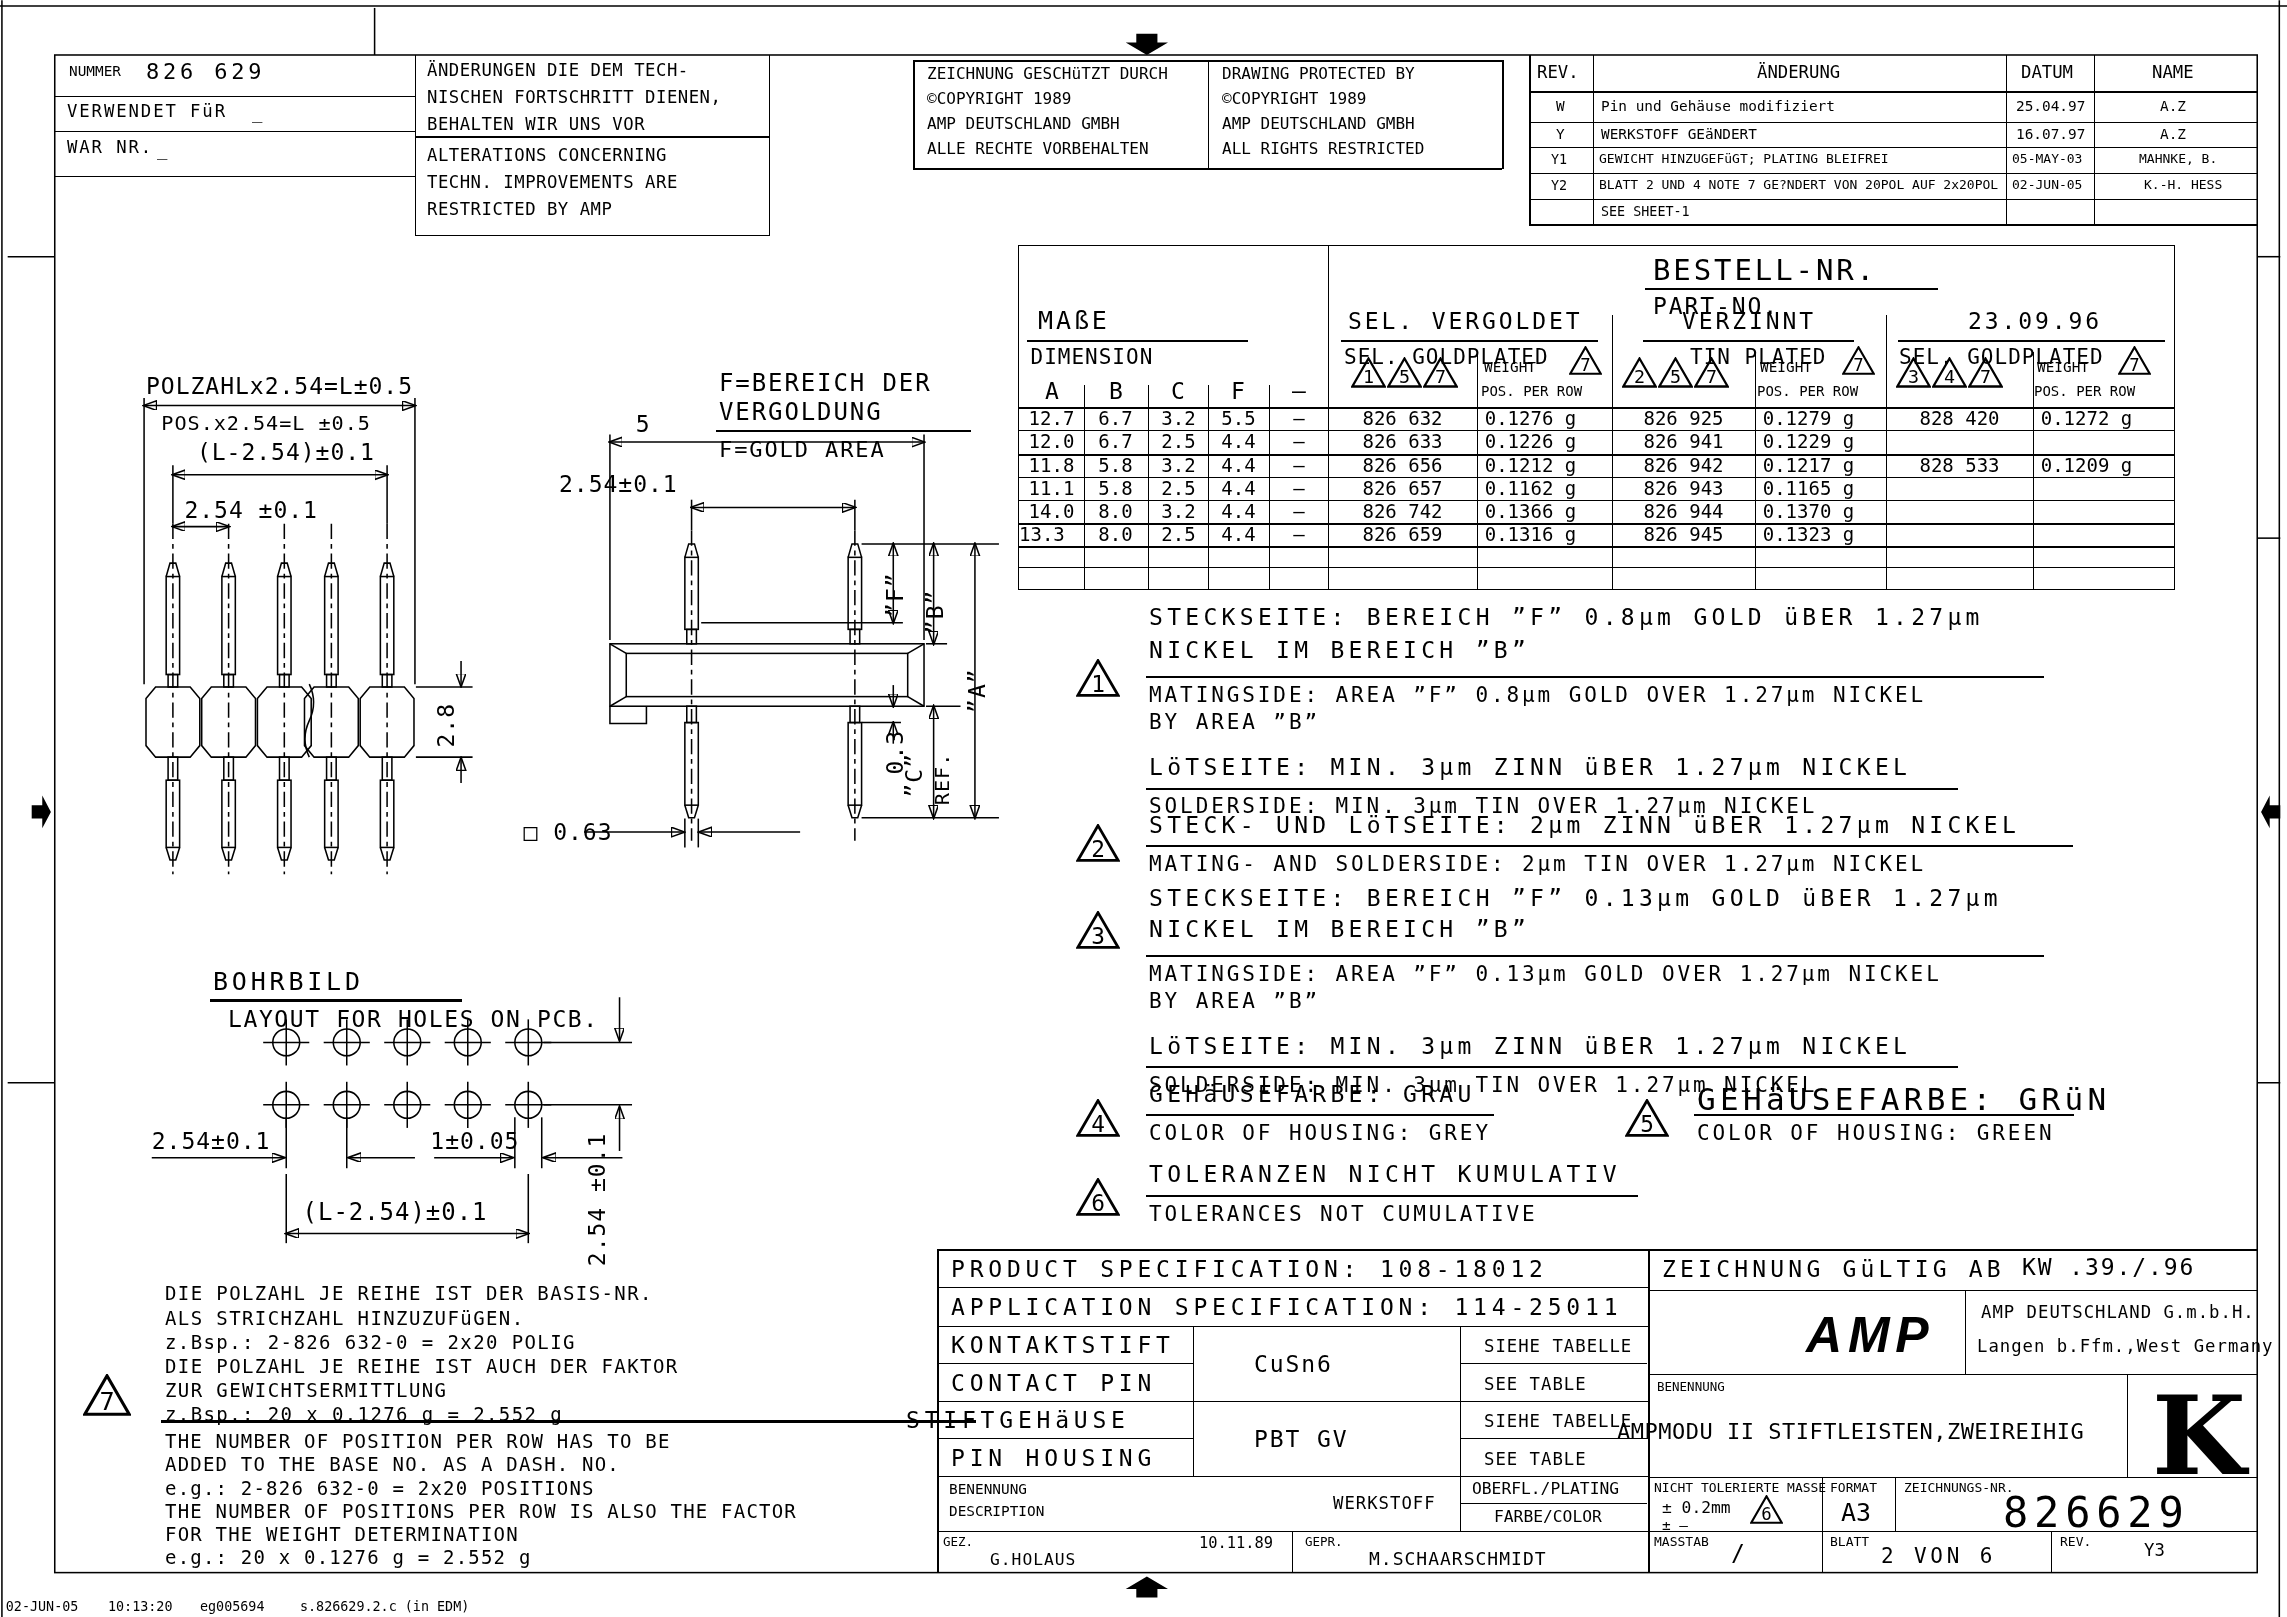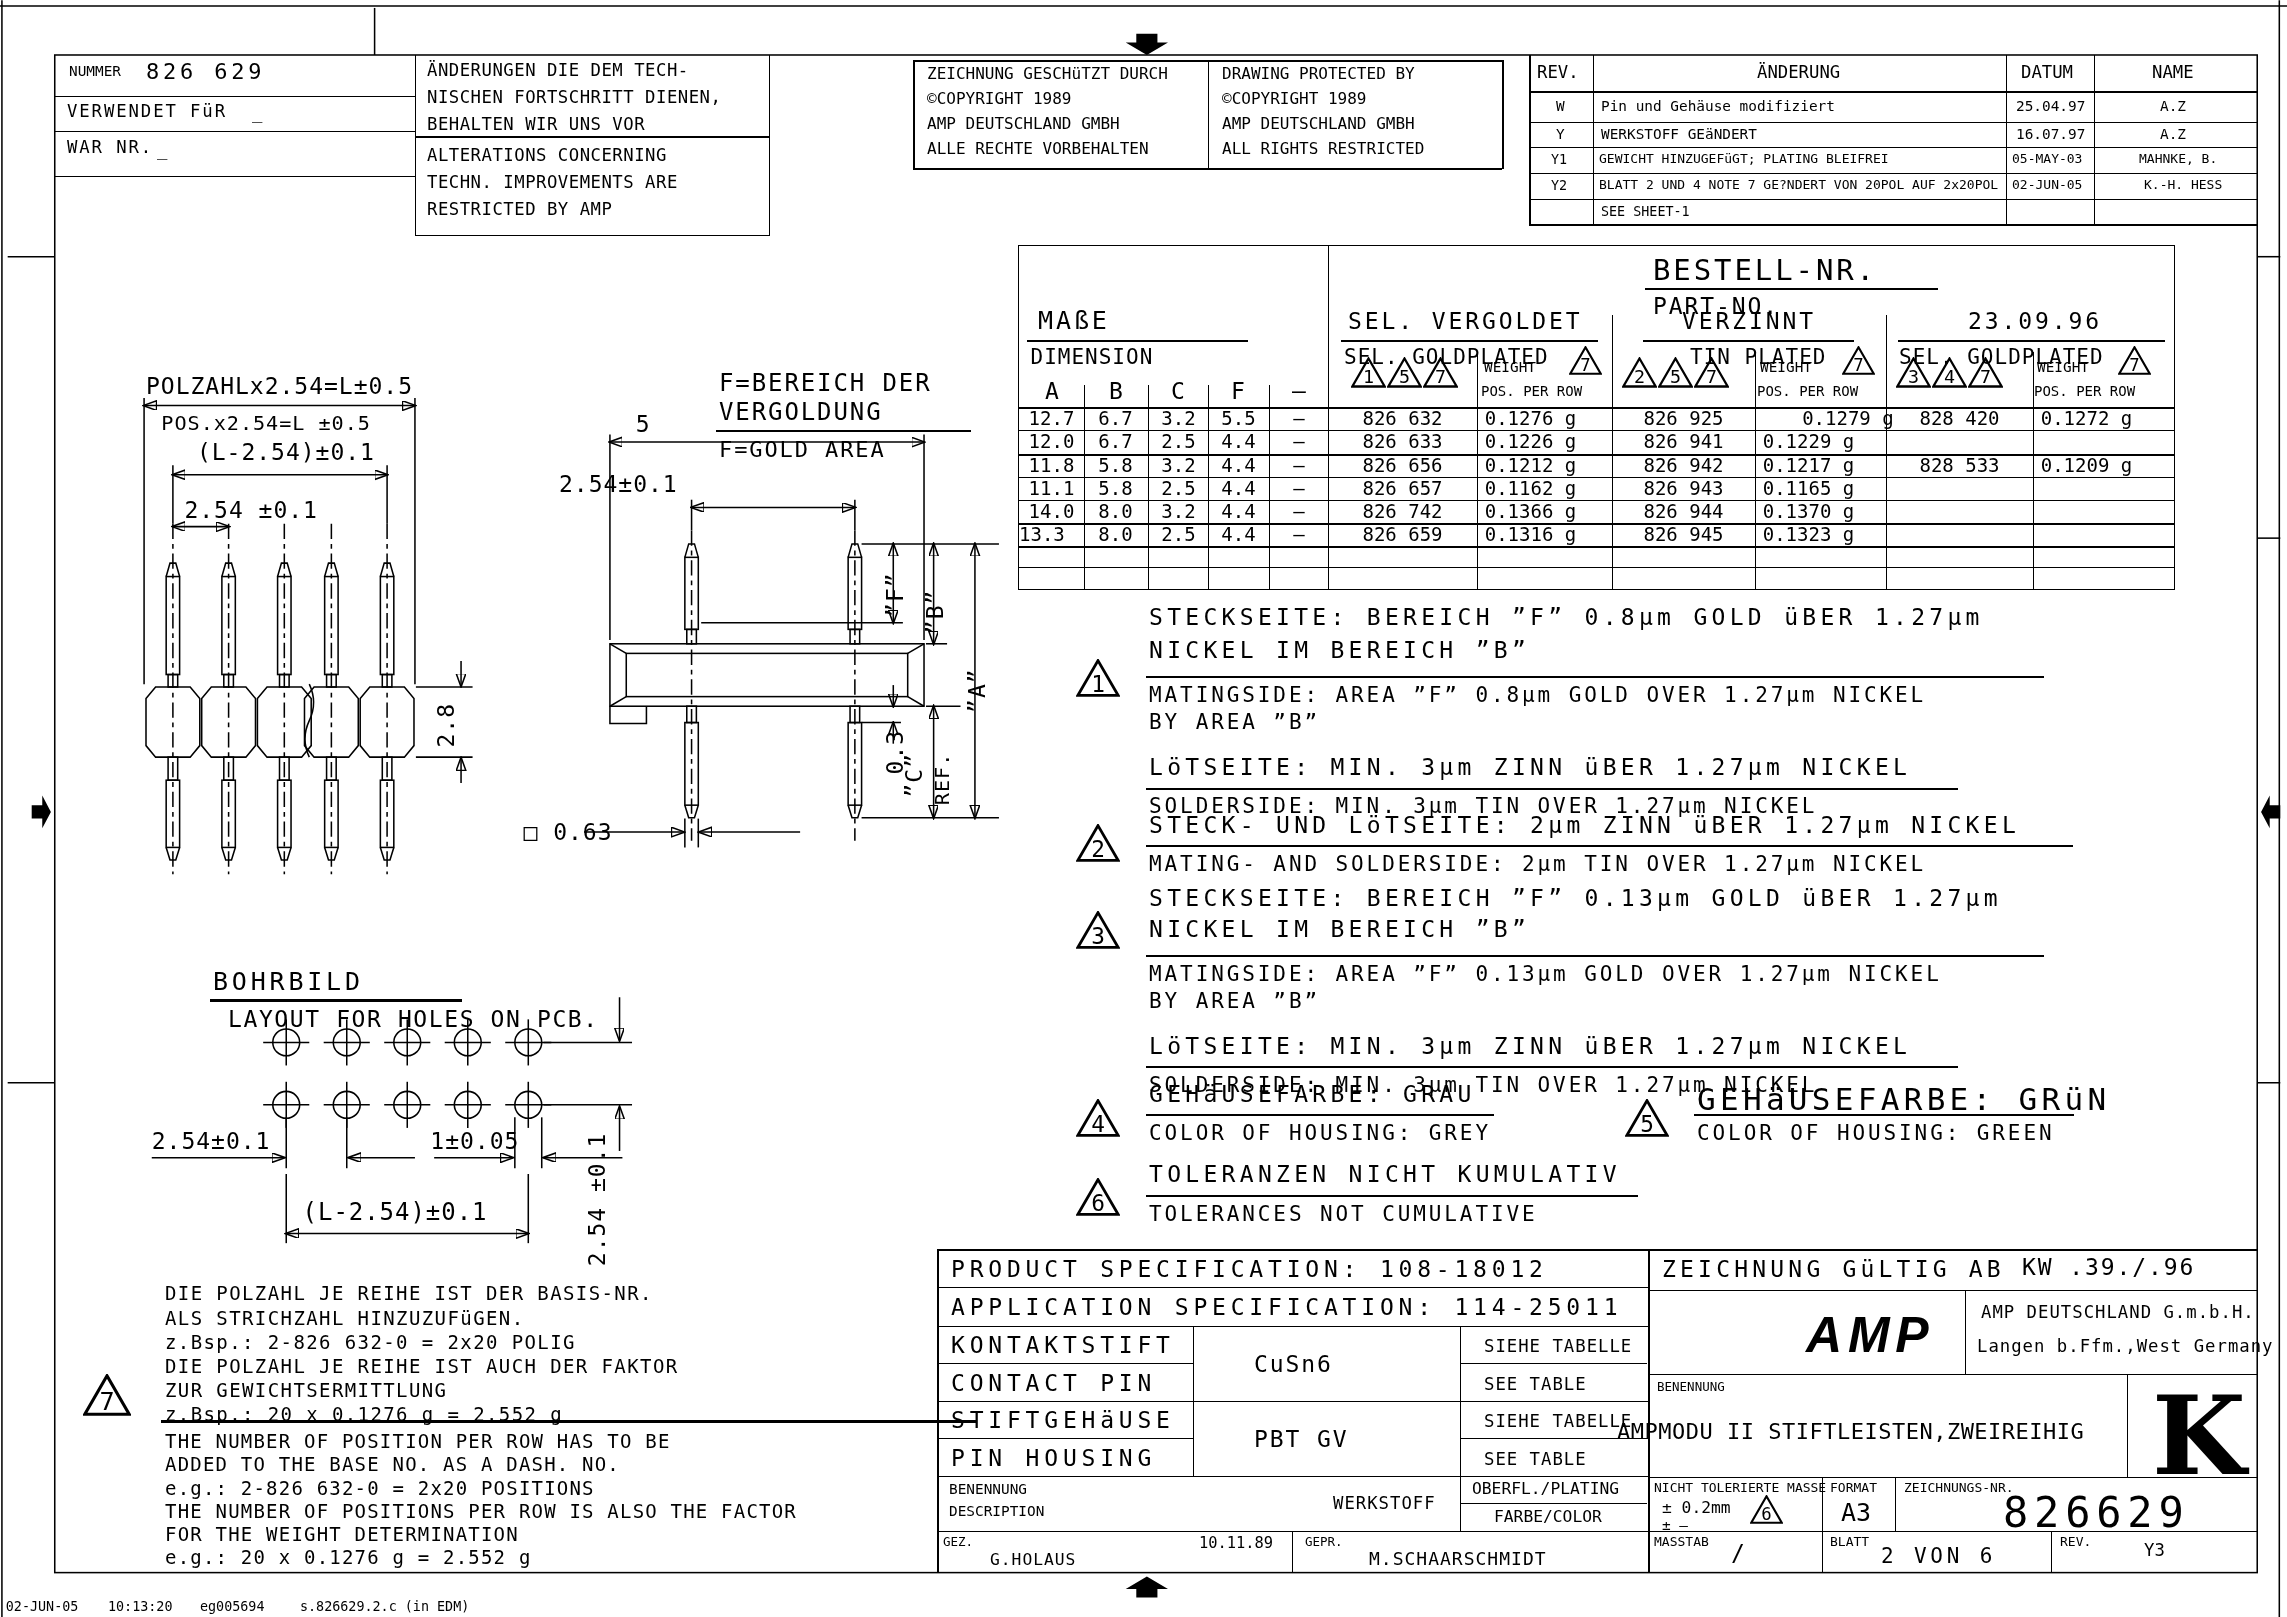--- a/index.html
+++ b/index.html
@@ -465,21 +465,21 @@
     <div class="t" style="left:273px;top:133px;font-size:23px;">–</div>
     <div id="pt-body">
         <div class="pc t" style="left: 0px; top: 161px; width: 65px; height: 23px; line-height: 23px; font-size: 19px; text-align: center;">12.7</div>
         <div class="pc t" style="left: 65px; top: 161px; width: 63px; height: 23px; line-height: 23px; font-size: 19px; text-align: center;">6.7</div>
         <div class="pc t" style="left: 129px; top: 161px; width: 61px; height: 23px; line-height: 23px; font-size: 19px; text-align: center;">3.2</div>
         <div class="pc t" style="left: 189px; top: 161px; width: 61px; height: 23px; line-height: 23px; font-size: 19px; text-align: center;">5.5</div>
         <div class="pc t" style="left: 250px; top: 161px; width: 60px; height: 23px; line-height: 23px; font-size: 19px; text-align: center;">–</div>
         <div class="pc t" style="left: 309px; top: 161px; width: 149px; height: 23px; line-height: 23px; font-size: 19px; text-align: center;">826 632</div>
         <div class="pc t" style="left: 458px; top: 161px; width: 134px; height: 23px; line-height: 23px; font-size: 19px; text-align: left; padding-left: 7.7px;">0.1276 g</div>
         <div class="pc t" style="left: 593px; top: 161px; width: 143px; height: 23px; line-height: 23px; font-size: 19px; text-align: center;">826 925</div>
-        <div class="pc t" style="left: 736px; top: 161px; width: 131px; height: 23px; line-height: 23px; font-size: 19px; text-align: right; padding-left: 7.7px;">0.1279 g</div>
+        <div class="pc t" style="left: 736px; top: 161px; width: 131px; height: 23px; line-height: 23px; font-size: 19px; text-align: left; padding-left: 7.7px;">0.1279 g</div>
         <div class="pc t" style="left: 867px; top: 161px; width: 147px; height: 23px; line-height: 23px; font-size: 19px; text-align: center;">828 420</div>
         <div class="pc t" style="left: 1014px; top: 161px; width: 141px; height: 23px; line-height: 23px; font-size: 19px; text-align: left; padding-left: 7.7px;">0.1272 g</div>
         <div class="pc t" style="left: 0px; top: 184px; width: 65px; height: 23px; line-height: 23px; font-size: 19px; text-align: center;">12.0</div>
         <div class="pc t" style="left: 65px; top: 184px; width: 63px; height: 23px; line-height: 23px; font-size: 19px; text-align: center;">6.7</div>
         <div class="pc t" style="left: 129px; top: 184px; width: 61px; height: 23px; line-height: 23px; font-size: 19px; text-align: center;">2.5</div>
         <div class="pc t" style="left: 189px; top: 184px; width: 61px; height: 23px; line-height: 23px; font-size: 19px; text-align: center;">4.4</div>
         <div class="pc t" style="left: 250px; top: 184px; width: 60px; height: 23px; line-height: 23px; font-size: 19px; text-align: center;">–</div>
         <div class="pc t" style="left: 309px; top: 184px; width: 149px; height: 23px; line-height: 23px; font-size: 19px; text-align: center;">826 633</div>
         <div class="pc t" style="left: 458px; top: 184px; width: 134px; height: 23px; line-height: 23px; font-size: 19px; text-align: left; padding-left: 7.7px;">0.1226 g</div>
         <div class="pc t" style="left: 593px; top: 184px; width: 143px; height: 23px; line-height: 23px; font-size: 19px; text-align: center;">826 941</div>
@@ -663,21 +663,21 @@
     <div class="vl" style="left:1895px;top:1477px;height:55px;"></div>
     <div class="vl" style="left:2051px;top:1531px;height:41px;"></div>
 
     <div class="t" style="left:951px;top:1257px;font-size:23px;letter-spacing:4.8px;">PRODUCT SPECIFICATION: 108-18012</div>
     <div class="t" style="left:951px;top:1295px;font-size:23px;letter-spacing:4.8px;">APPLICATION SPECIFICATION: 114-25011</div>
     <div class="t" style="left:951px;top:1333px;font-size:23px;letter-spacing:4.8px;">KONTAKTSTIFT</div>
     <div class="t" style="left:951px;top:1371px;font-size:23px;letter-spacing:4.8px;">CONTACT PIN</div>
     <div class="t" style="left:1254px;top:1352px;font-size:23px;letter-spacing:1.9px;">CuSn6</div>
     <div class="t" style="left:1484px;top:1337px;font-size:17.3px;letter-spacing:1px;">SIEHE TABELLE</div>
     <div class="t" style="left:1484px;top:1375px;font-size:17.3px;letter-spacing:1px;">SEE TABLE</div>
-    <div class="t" style="left:951px;top:1408px;font-size:23px;letter-spacing:4.8px;">STIFTGEHäUSE</div>
+    <div class="t" style="left:906px;top:1408px;font-size:23px;letter-spacing:4.8px;">STIFTGEHäUSE</div>
     <div class="t" style="left:951px;top:1446px;font-size:23px;letter-spacing:4.8px;">PIN HOUSING</div>
     <div class="t" style="left:1254px;top:1427px;font-size:23px;letter-spacing:1.9px;">PBT GV</div>
     <div class="t" style="left:1484px;top:1412px;font-size:17.3px;letter-spacing:1px;">SIEHE TABELLE</div>
     <div class="t" style="left:1484px;top:1450px;font-size:17.3px;letter-spacing:1px;">SEE TABLE</div>
     <div class="t" style="left:949px;top:1481px;font-size:14.4px;">BENENNUNG</div>
     <div class="t" style="left:949px;top:1503px;font-size:14.4px;">DESCRIPTION</div>
     <div class="t" style="left:1333px;top:1494px;font-size:17.3px;letter-spacing:1px;">WERKSTOFF</div>
     <div class="t" style="left:1472px;top:1480px;font-size:16.3px;">OBERFL./PLATING</div>
     <div class="t" style="left:1494px;top:1508px;font-size:16.3px;">FARBE/COLOR</div>
     <div class="t" style="left:943px;top:1535px;font-size:12.5px;">GEZ.</div>

